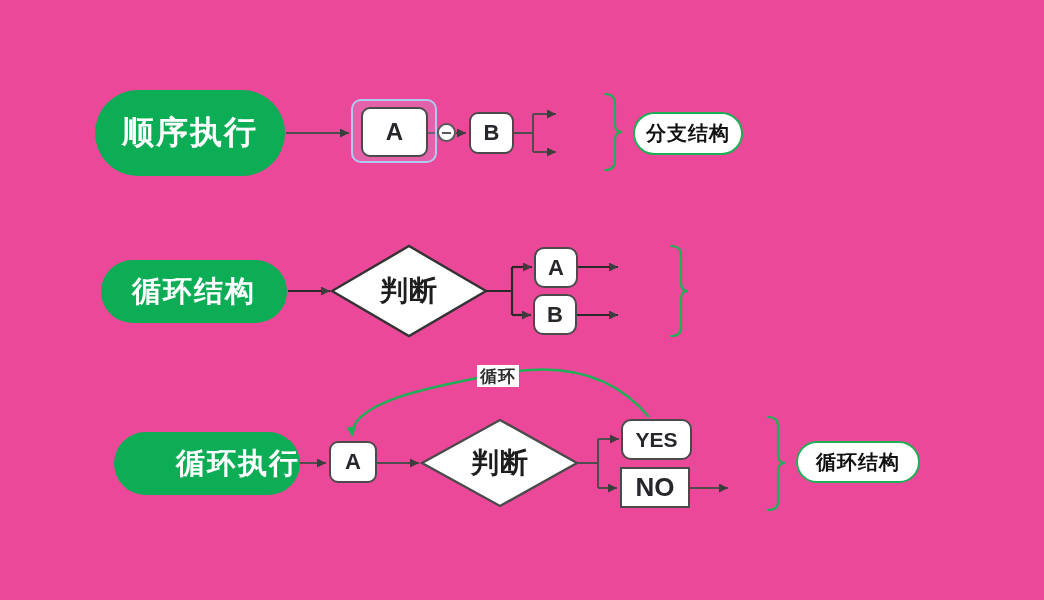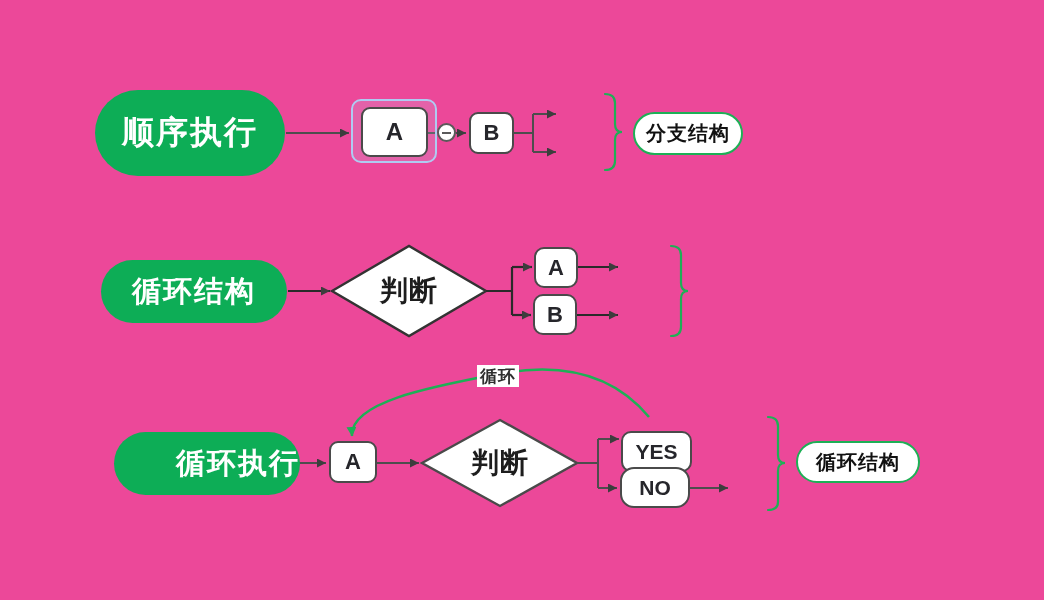--- a/index.html
+++ b/index.html
@@ -130,24 +130,24 @@
   </div>
 
   <div class="abs dtext" style="left:445px;top:450px;width:110px;height:26px;">
     <span>判断</span>
   </div>
 
   <div class="abs loop-label" style="left:477px;top:365px;height:22px;justify-content:flex-end;">
     <span>循环</span>
   </div>
 
-  <div class="abs node" style="left:621px;top:419px;width:71px;height:41px;font-size:21px;border-radius:10px;margin-top:12px;">
+  <div class="abs node" style="left:621px;top:419px;width:71px;height:41px;font-size:21px;border-radius:10px;">
     <span>YES</span>
   </div>
-  <div class="abs node" style="left:620px;top:467px;width:70px;height:41px;font-size:21px;border-radius:14px;">
+  <div class="abs node" style="left:620px;top:467px;width:70px;height:41px;font-size:26px;border-radius:0;">
     <span>NO</span>
   </div>
 
   <div class="abs result" style="left:796px;top:441px;width:124px;height:42px;text-align:center;">
     <span>循环结构</span>
   </div>
 
 </div>
 
 </body></html>

